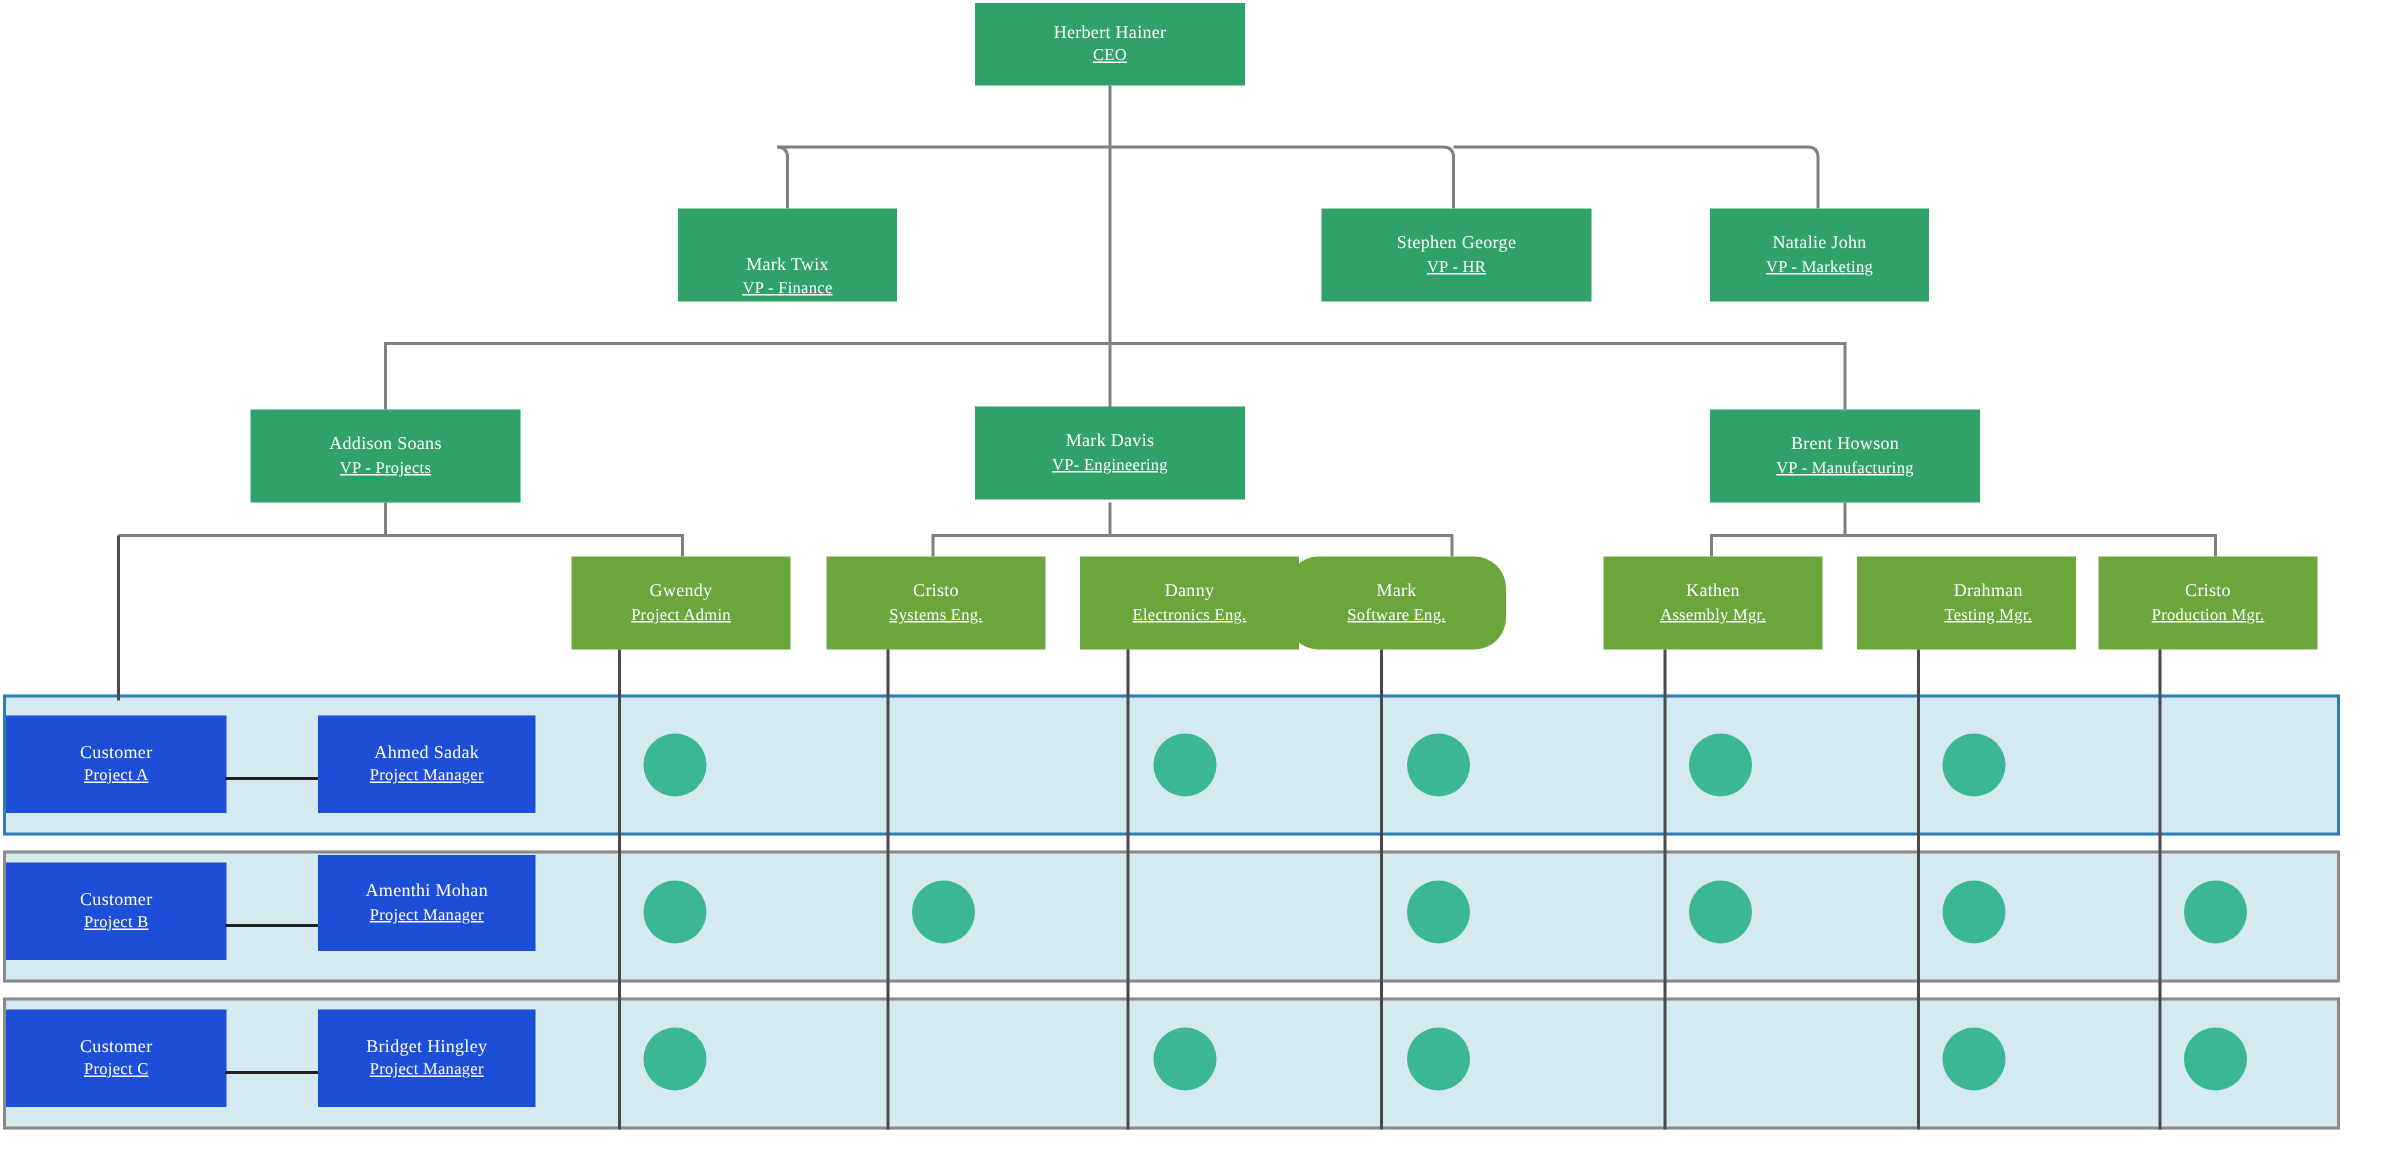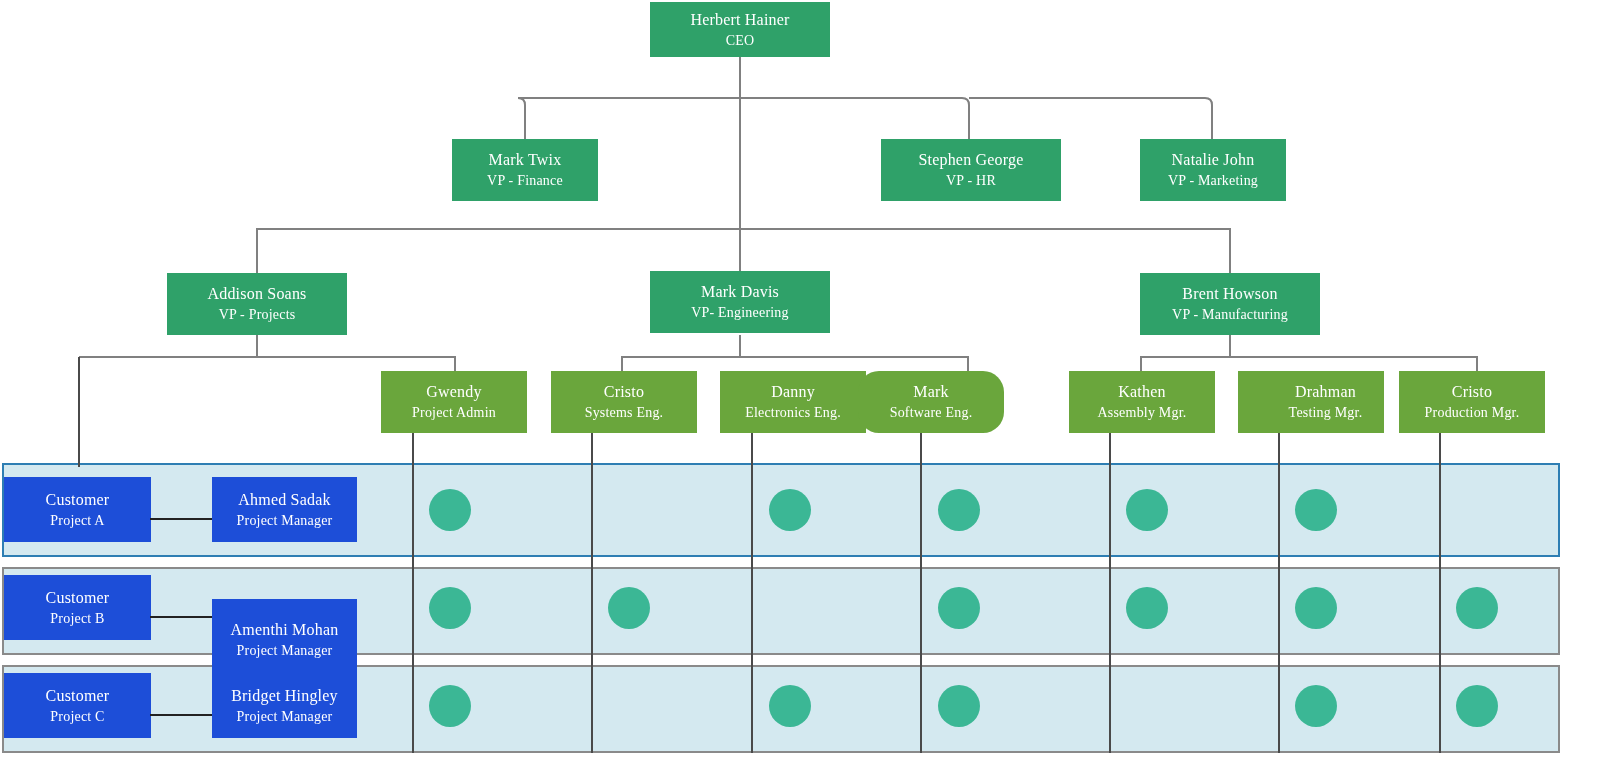--- a/index.html
+++ b/index.html
@@ -40,22 +40,22 @@
     box-sizing: border-box;
     display: flex;
     flex-direction: column;
     align-items: center;
     justify-content: center;
     color: #ffffff;
     text-align: center;
     line-height: 1.45;
     letter-spacing: 0.2px;
   }
-  .node .nm { font-size: 16px; }
-  .node .rl { font-size: 14px; }
+  .node .nm { font-size: 12px; }
+  .node .rl { font-size: 11px; text-decoration: underline; }
   .exec { background: #2fa169; }
   .mgr  { background: #6aa63c; }
   .proj { background: #1d4ed8; }
 
   .dot {
     position: absolute;
     background: #3bb795;
     border-radius: 50%;
   }
   .vline {
@@ -96,21 +96,21 @@
       <path d="M1230,335 L1230,357"></path>
       <path d="M1141,371 L1141,357 L1477,357 L1477,371"></path>
     </g>
   </svg>
 
   <div class="node exec" style="left:650px; top:2px; width:180px; height:55px;">
     <span class="nm">Herbert  Hainer</span>
     <span class="rl">CEO</span>
   </div>
 
-  <div class="node exec" style="left:452px; top:139px; width:146px; height:62px;">
+  <div class="node exec" style="left:452px; top:139px; width:146px; height:62px;justify-content:flex-end;">
     <span class="nm">Mark Twix</span>
     <span class="rl">VP - Finance</span>
   </div>
   <div class="node exec" style="left:881px; top:139px; width:180px; height:62px;">
     <span class="nm">Stephen  George</span>
     <span class="rl">VP - HR</span>
   </div>
   <div class="node exec" style="left:1140px; top:139px; width:146px; height:62px;">
     <span class="nm">Natalie John</span>
     <span class="rl">VP - Marketing</span>
@@ -184,21 +184,21 @@
   <div class="dot" style="left:769px; top:489px; width:42px; height:42px;"></div>
   <div class="dot" style="left:938px; top:489px; width:42px; height:42px;"></div>
   <div class="dot" style="left:1126px; top:489px; width:42px; height:42px;"></div>
   <div class="dot" style="left:1295px; top:489px; width:42px; height:42px;"></div>
 
   <div class="node proj" style="left:4px; top:575px; width:147px; height:65px;">
     <span class="nm">Customer</span>
     <span class="rl">Project  B</span>
   </div>
   <div class="hline" style="left:150px; top:616px; width:63px;"></div>
-  <div class="node proj" style="left:212px; top:599px; width:145px; height:81px;">
+  <div class="node proj" style="left:212px; top:570px; width:145px; height:64px;">
     <span class="nm">Amenthi Mohan</span>
     <span class="rl">Project  Manager</span>
   </div>
   <div class="dot" style="left:429px; top:587px; width:42px; height:42px;"></div>
   <div class="dot" style="left:608px; top:587px; width:42px; height:42px;"></div>
   <div class="dot" style="left:938px; top:587px; width:42px; height:42px;"></div>
   <div class="dot" style="left:1126px; top:587px; width:42px; height:42px;"></div>
   <div class="dot" style="left:1295px; top:587px; width:42px; height:42px;"></div>
   <div class="dot" style="left:1456px; top:587px; width:42px; height:42px;"></div>
 

